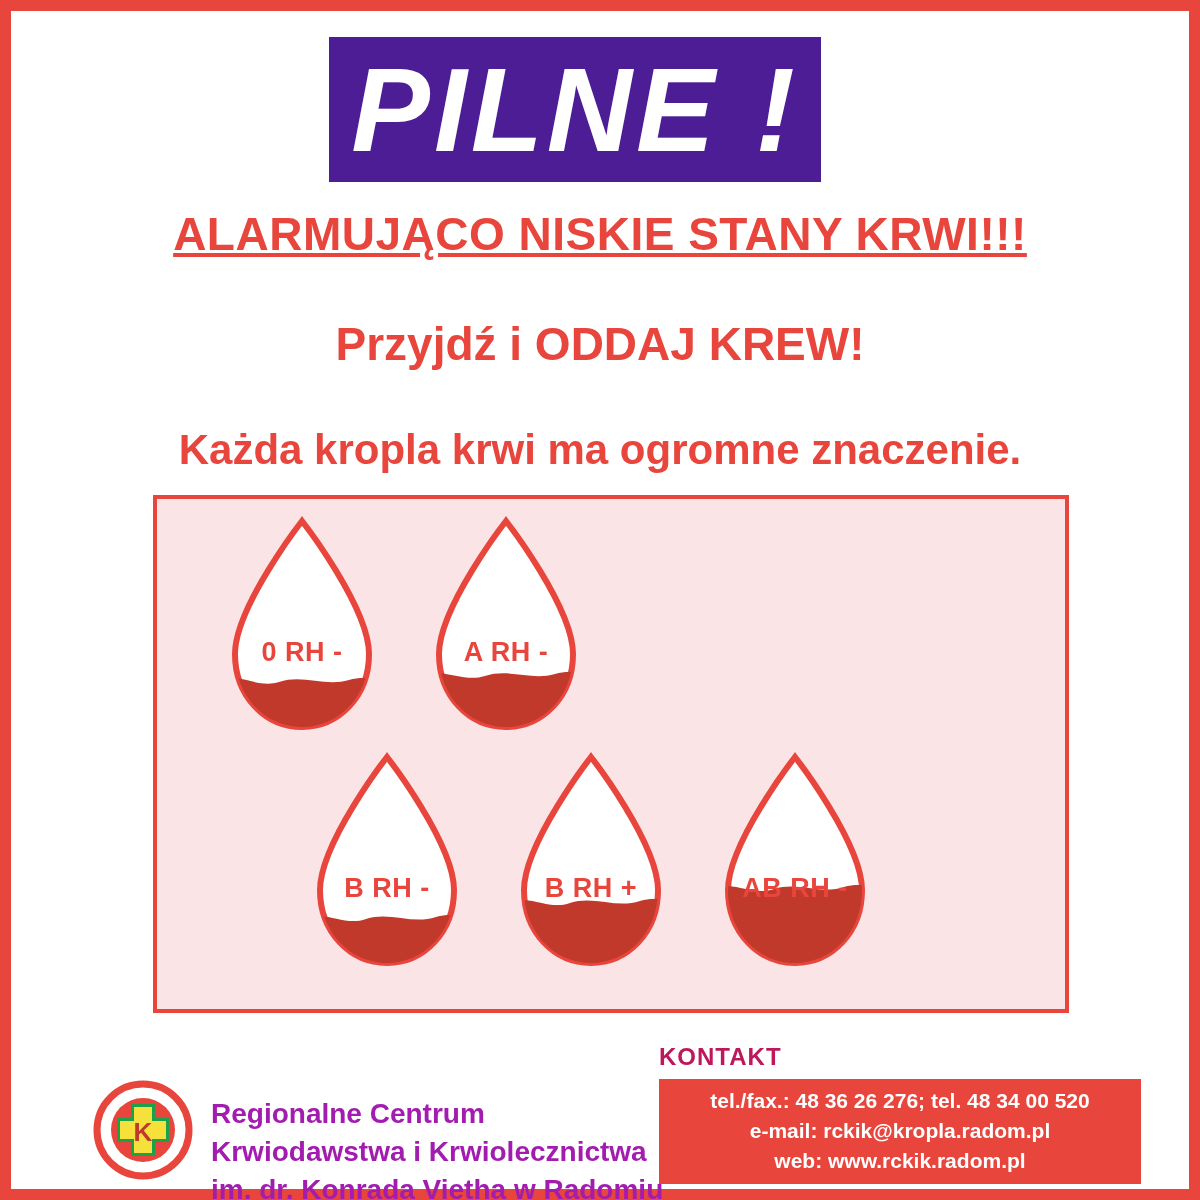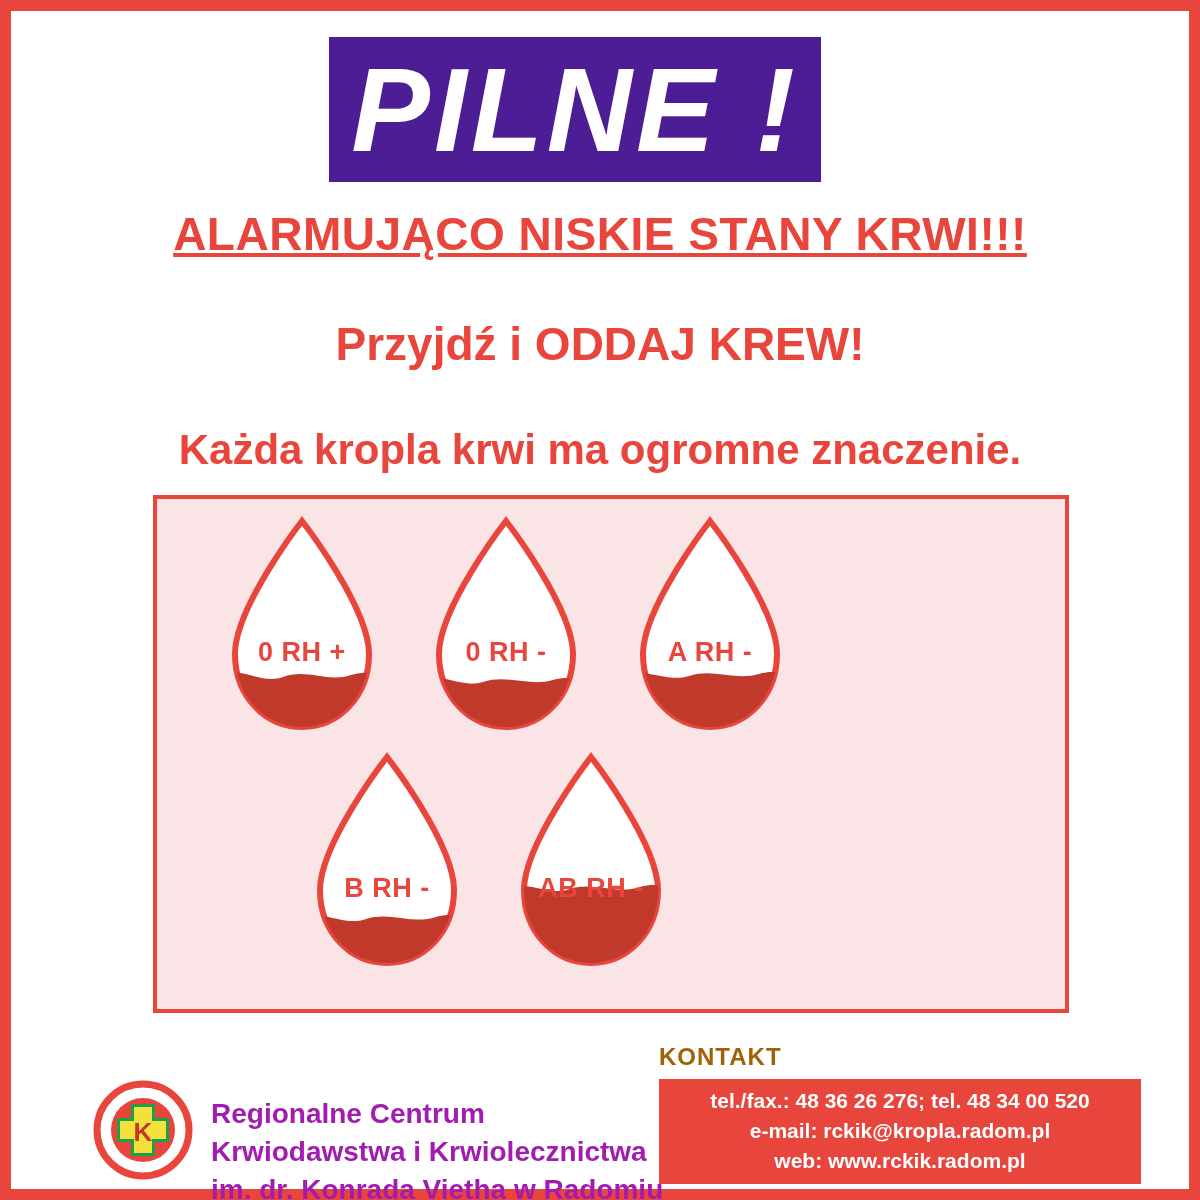--- a/index.html
+++ b/index.html
@@ -122,21 +122,21 @@
     margin-top: 44px;
   }
 
   .contact-block {
     position: absolute;
     left: 648px;
     top: 1032px;
     width: 482px;
   }
   .contact-title {
-    color: #a16207;
+    color: #be185d;
     font-size: 24px;
     font-weight: bold;
     letter-spacing: 1px;
     margin-bottom: 8px;
   }
   .contact-lines {
     background: #e8453c;
     color: #ffffff;
     font-size: 21px;
     font-weight: bold;
@@ -155,34 +155,20 @@
   </div>
 
   <div class="headline h1">ALARMUJĄCO NISKIE STANY KRWI!!!</div>
   <div class="headline h2">Przyjdź i ODDAJ KREW!</div>
   <div class="headline h3">Każda kropla krwi ma ogromne znaczenie.</div>
 
   <div class="panel">
 
     <div class="drops-row row-1">
 
-      <div class="drop">
-        <svg width="170" height="218" viewBox="0 0 170 218">
-          <defs>
-            <clipPath id="clip-d1">
-              <path d="M85 6 C85 6 18 92 18 139 C18 181 48 212 85 212 C122 212 152 181 152 139 C152 92 85 6 85 6 Z"></path>
-            </clipPath>
-          </defs>
-          <path d="M85 6 C85 6 18 92 18 139 C18 181 48 212 85 212 C122 212 152 181 152 139 C152 92 85 6 85 6 Z" fill="#ffffff" stroke="#e8453c" stroke-width="6"></path>
-          <g clip-path="url(#clip-d1)">
-            <path d="M0 160 C22 150 44 170 66 162 C90 153 110 168 134 160 C150 155 162 160 170 158 L170 220 L0 220 Z" fill="#c0392b"></path>
-          </g>
-        </svg>
-        <span class="drop-label">0 RH +</span>
-      </div>
 
       <div class="drop">
         <svg width="170" height="218" viewBox="0 0 170 218">
           <defs>
             <clipPath id="clip-d2">
               <path d="M85 6 C85 6 18 92 18 139 C18 181 48 212 85 212 C122 212 152 181 152 139 C152 92 85 6 85 6 Z"></path>
             </clipPath>
           </defs>
           <path d="M85 6 C85 6 18 92 18 139 C18 181 48 212 85 212 C122 212 152 181 152 139 C152 92 85 6 85 6 Z" fill="#ffffff" stroke="#e8453c" stroke-width="6"></path>
           <g clip-path="url(#clip-d2)">
@@ -220,20 +206,34 @@
             </clipPath>
           </defs>
           <path d="M85 6 C85 6 18 92 18 139 C18 181 48 212 85 212 C122 212 152 181 152 139 C152 92 85 6 85 6 Z" fill="#ffffff" stroke="#e8453c" stroke-width="6"></path>
           <g clip-path="url(#clip-d5)">
             <path d="M0 168 C22 158 42 176 64 168 C88 160 110 174 134 166 C150 161 162 167 170 165 L170 220 L0 220 Z" fill="#c0392b"></path>
           </g>
         </svg>
         <span class="drop-label">B RH -</span>
       </div>
 
+      <div class="drop">
+        <svg width="170" height="218" viewBox="0 0 170 218">
+          <defs>
+            <clipPath id="clip-d6">
+              <path d="M85 6 C85 6 18 92 18 139 C18 181 48 212 85 212 C122 212 152 181 152 139 C152 92 85 6 85 6 Z"></path>
+            </clipPath>
+          </defs>
+          <path d="M85 6 C85 6 18 92 18 139 C18 181 48 212 85 212 C122 212 152 181 152 139 C152 92 85 6 85 6 Z" fill="#ffffff" stroke="#e8453c" stroke-width="6"></path>
+          <g clip-path="url(#clip-d6)">
+            <path d="M0 152 C22 142 42 160 64 152 C88 144 110 158 134 150 C150 145 162 151 170 149 L170 220 L0 220 Z" fill="#c0392b"></path>
+          </g>
+        </svg>
+        <span class="drop-label">B RH +</span>
+      </div>
 
       <div class="drop">
         <svg width="170" height="218" viewBox="0 0 170 218">
           <defs>
             <clipPath id="clip-d7">
               <path d="M85 6 C85 6 18 92 18 139 C18 181 48 212 85 212 C122 212 152 181 152 139 C152 92 85 6 85 6 Z"></path>
             </clipPath>
           </defs>
           <path d="M85 6 C85 6 18 92 18 139 C18 181 48 212 85 212 C122 212 152 181 152 139 C152 92 85 6 85 6 Z" fill="#ffffff" stroke="#e8453c" stroke-width="6"></path>
           <g clip-path="url(#clip-d7)">

